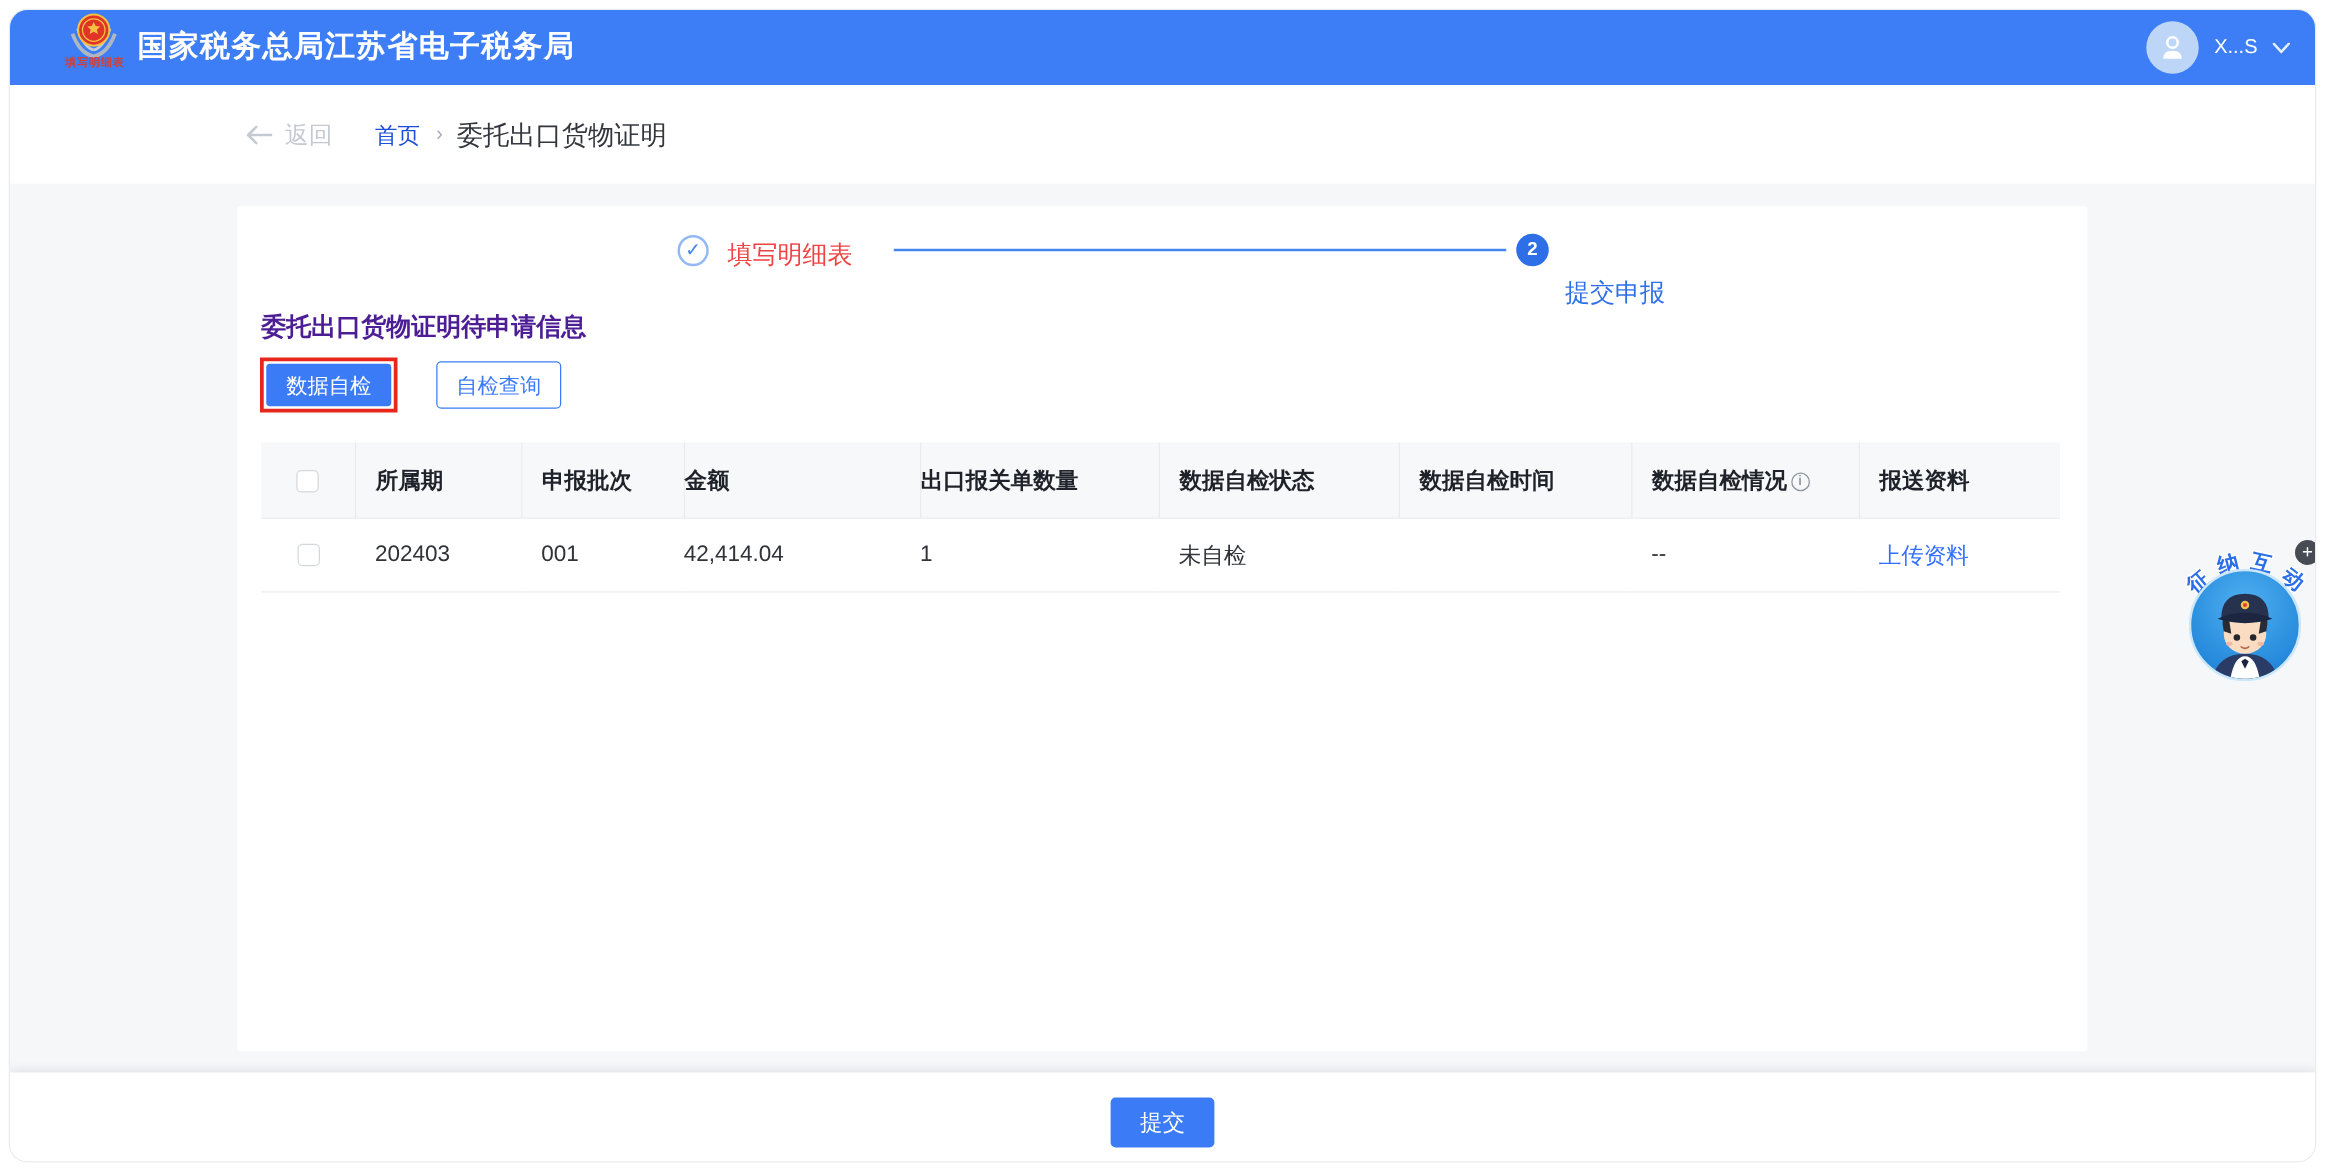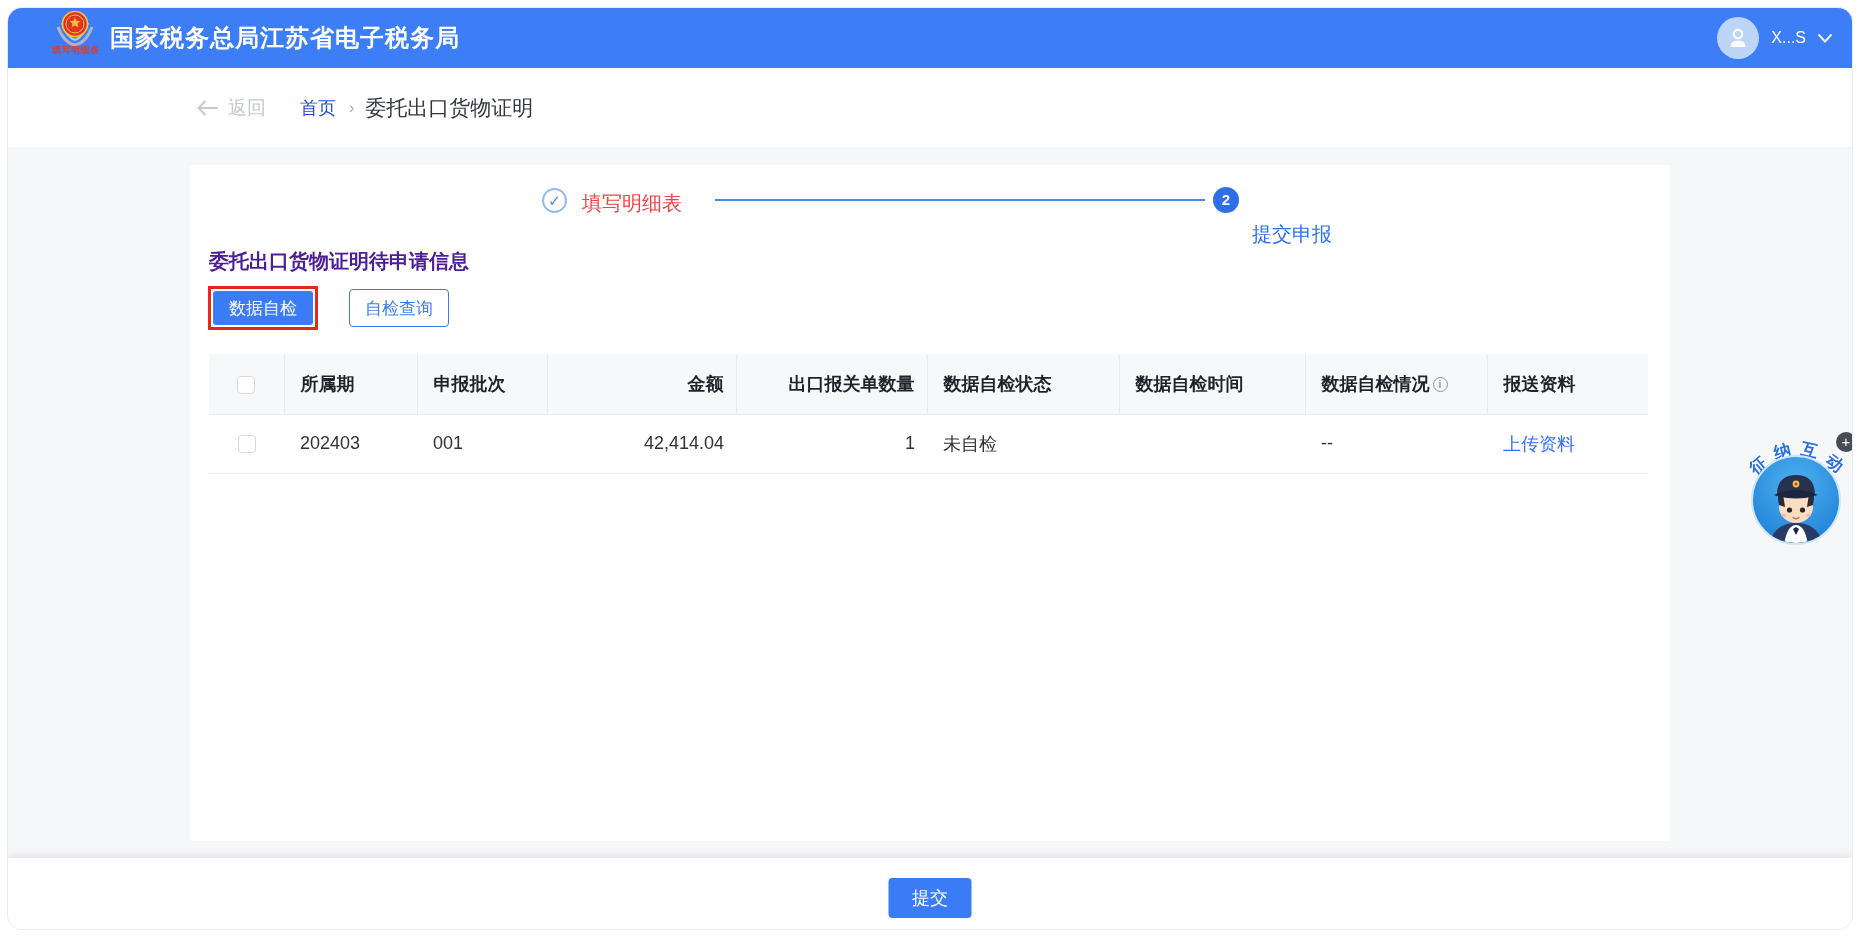--- a/index.html
+++ b/index.html
@@ -66,21 +66,21 @@
     background:#fff; border:1px solid var(--c-primary-blue,#3b7cf6);
     color:var(--c-primary-blue,#3b7cf6); font-size:17px; border-radius:4px; cursor:pointer;
     font-family:"Liberation Sans","DejaVu Sans",sans-serif;margin-left:20px; }
   
   .data-table { position:absolute; left:19px; top:189px; width:1439px;
     border-collapse:collapse; table-layout:fixed; font-size:18px; }
   .data-table thead th { background:var(--c-table-header-bg,#f7f8fa); height:60px;
     font-weight:bold; color:#1f2329; text-align:left; padding:0 0 0 16px;
     border-right:1px solid #e9ebef; border-bottom:1px solid #e9ebef; }
   .data-table thead th:last-child { border-right:none; }
-  .data-table th.num, .data-table td.num { text-align:right; padding:0 12px 0 0; }
+  .data-table th.num, .data-table td.num { padding:0 12px 0 0; }
   .data-table tbody td { height:59px; color:#303339; padding:0 0 0 16px;
     border-bottom:1px solid #eceef1; background:#fff; overflow:hidden; white-space:nowrap; }
   .col-check { text-align:center !important; padding:0 !important; }
   .checkbox { display:inline-block; width:18px; height:18px; border:1px solid #d5d8dd;
     border-radius:4px; background:#fff; vertical-align:middle; cursor:pointer; }
   .info-icon { display:inline-block; width:15px; height:15px; border:1px solid #8d939c;
     border-radius:50%; color:#6b7078; font-size:11px; line-height:13px; text-align:center;
     margin-left:3px; vertical-align:2px; font-weight:normal; cursor:pointer; }
   .upload-link { color:var(--c-link-blue,#3370ff); cursor:pointer; text-decoration:none; }
   

